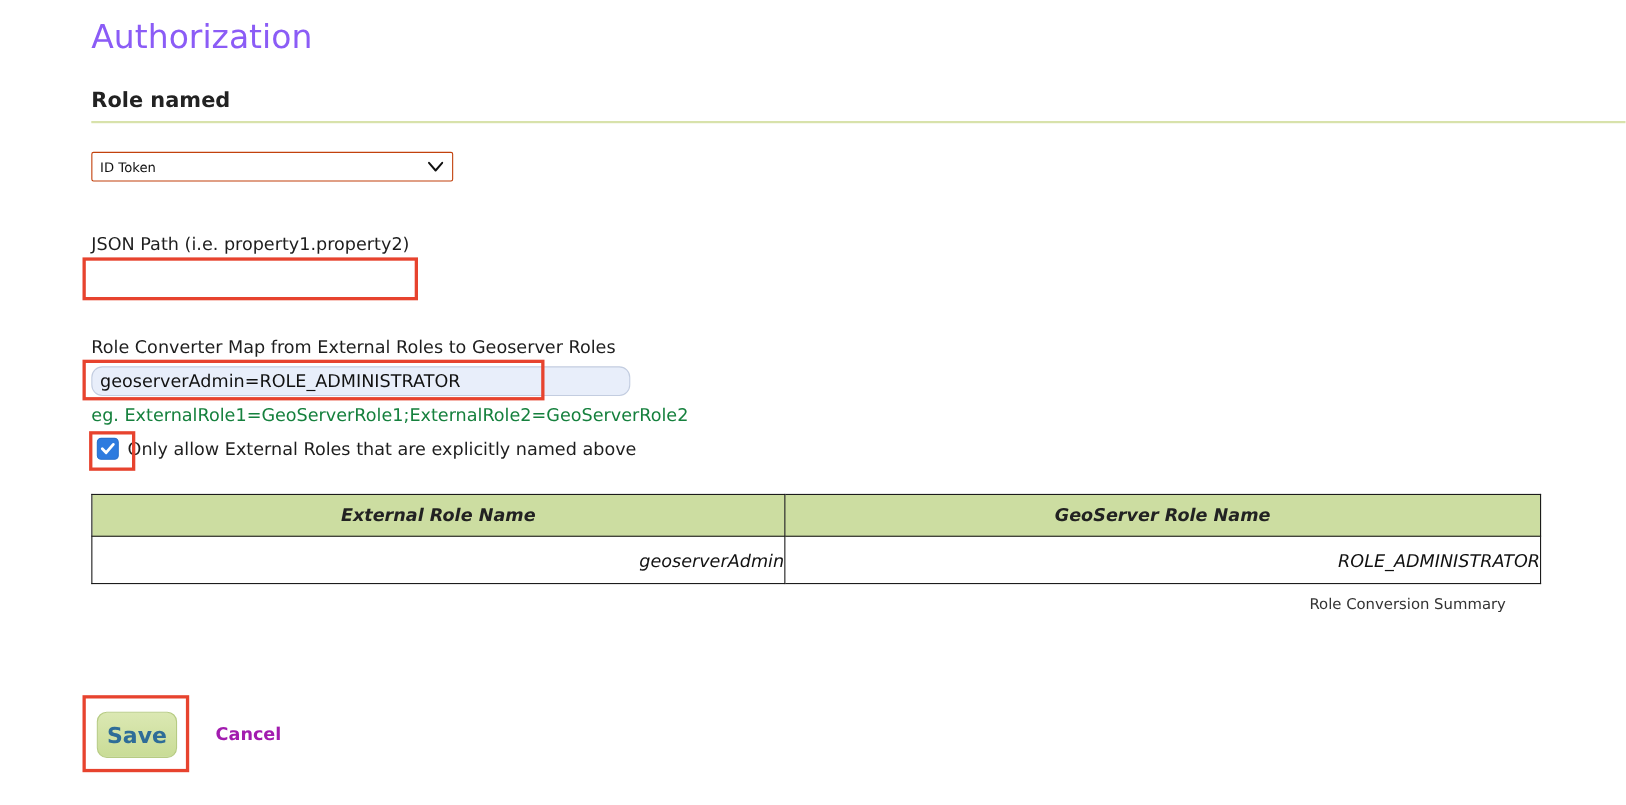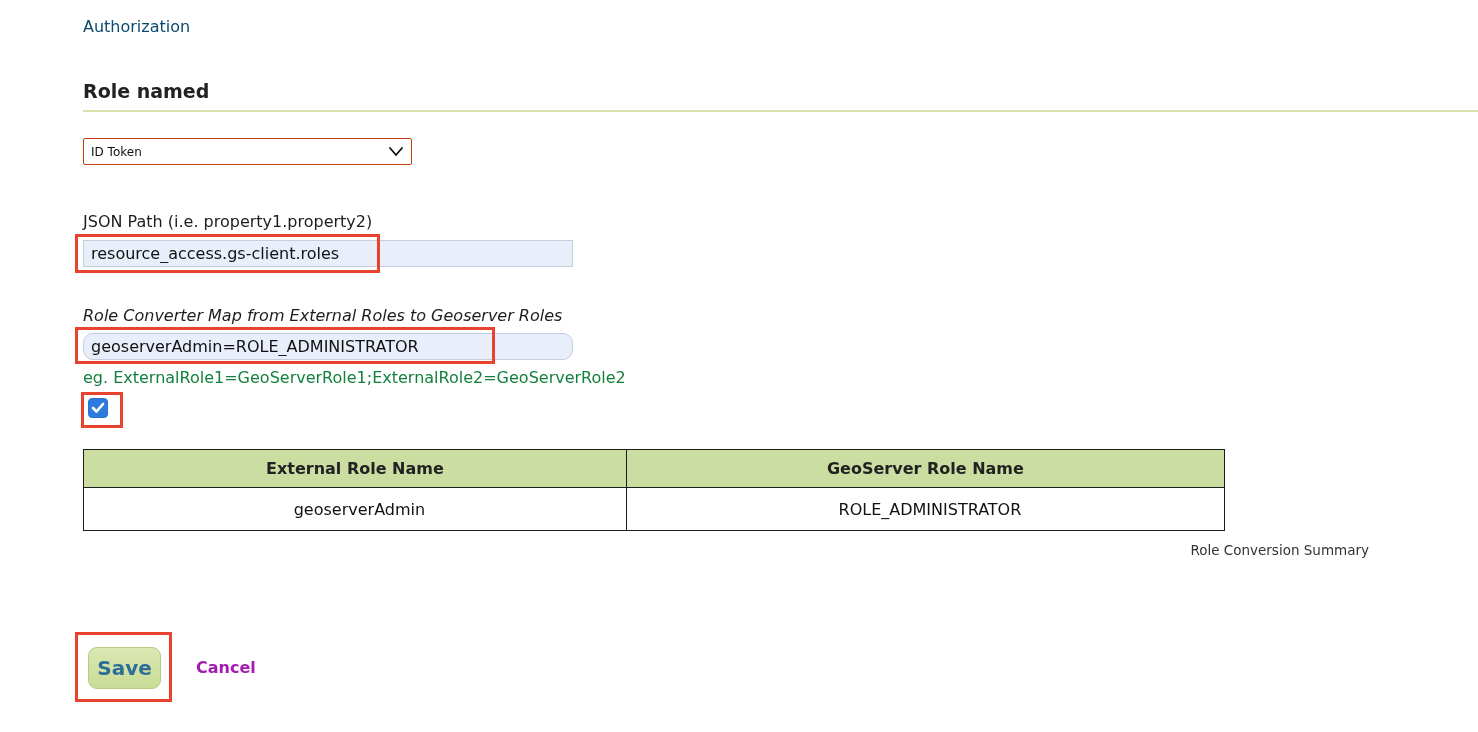--- a/index.html
+++ b/index.html
@@ -12,22 +12,22 @@
     position: relative;
     width: 1478px;
     height: 732px;
     background: #ffffff;
     overflow: hidden;
   }
   .abs { position: absolute; }
 
   .page-title {
     left: 83px; top: 17px;
-    font-size: 16px;
-    color: #0c4a6e;
+    font-size: 30px;
+    color: #8b5cf6;
     font-weight: 400;
   }
   .section-heading {
     left: 83px; top: 80px;
     font-size: 19px;
     font-weight: 700;
     color: #222222;
   }
   .section-rule {
     left: 83px; top: 110px;
@@ -89,37 +89,38 @@
     cursor: pointer;
   }
   .checkbox-label {
     left: 116px; top: 399px;
     font-size: 16px;
     color: #1d1d1d;
   }
 
   table.summary {
     left: 83px; top: 449px;
-    width: 1142px;
+    width: 1318px;
     border-collapse: collapse;
+    font-style: italic;
   }
   table.summary th, table.summary td {
     border: 1px solid #1c1c1c;
     font-size: 16px;
   }
   table.summary th {
     background: #ccdda1;
     font-weight: 700;
     text-align: center;
     color: #222222;
     height: 38px;
   }
   table.summary td {
     background: #ffffff;
-    text-align: center;
+    text-align: right;
     padding-left: 9px;
     height: 43px;
     color: #111111;
   }
   table.summary th.col-external, table.summary td.col-external { width: 615px; }
   table.summary th.col-geoserver, table.summary td.col-geoserver { width: 671px; }
 
   .table-caption {
     left: 83px; top: 542px;
     width: 1286px;
@@ -172,31 +173,31 @@
   <div class="abs select-wrap">
     <select>
       <option>ID Token</option>
     </select>
     <svg class="select-chevron" viewBox="0 0 16 13">
       <polyline points="2,3 8,10 14,3" fill="none" stroke="#111111" stroke-width="1.8" stroke-linecap="round" stroke-linejoin="round"></polyline>
     </svg>
   </div>
 
   <div class="abs field-label" style="top:212px;">JSON Path (i.e. property1.property2)</div>
-  <input class="abs text-input" style="top: 240px;" type="text" value="resource_access.gs-client.roles">
-
-  <div class="abs field-label" style="top:306px;font-style:italic;">Role Converter Map from External Roles to Geoserver Roles</div>
+
+  <div class="abs field-label" style="top:306px;">Role Converter Map from External Roles to Geoserver Roles</div>
   <input class="abs text-input" style="top: 333px; border-radius: 10px;" type="text" value="geoserverAdmin=ROLE_ADMINISTRATOR">
   <div class="abs hint-text">eg. ExternalRole1=GeoServerRole1;ExternalRole2=GeoServerRole2</div>
 
   <span class="abs checkbox-row-box" role="checkbox" aria-checked="true">
     <svg width="14" height="12" viewBox="0 0 14 12">
       <polyline points="2,6 5.5,9.5 12,2" fill="none" stroke="#ffffff" stroke-width="2.6" stroke-linecap="round" stroke-linejoin="round"></polyline>
     </svg>
   </span>
+  <label class="abs checkbox-label">Only allow External Roles that are explicitly named above</label>
 
   <table class="abs summary">
     <thead>
       <tr>
         <th class="col-external">External Role Name</th>
         <th class="col-geoserver">GeoServer Role Name</th>
       </tr>
     </thead>
     <tbody>
       <tr>

